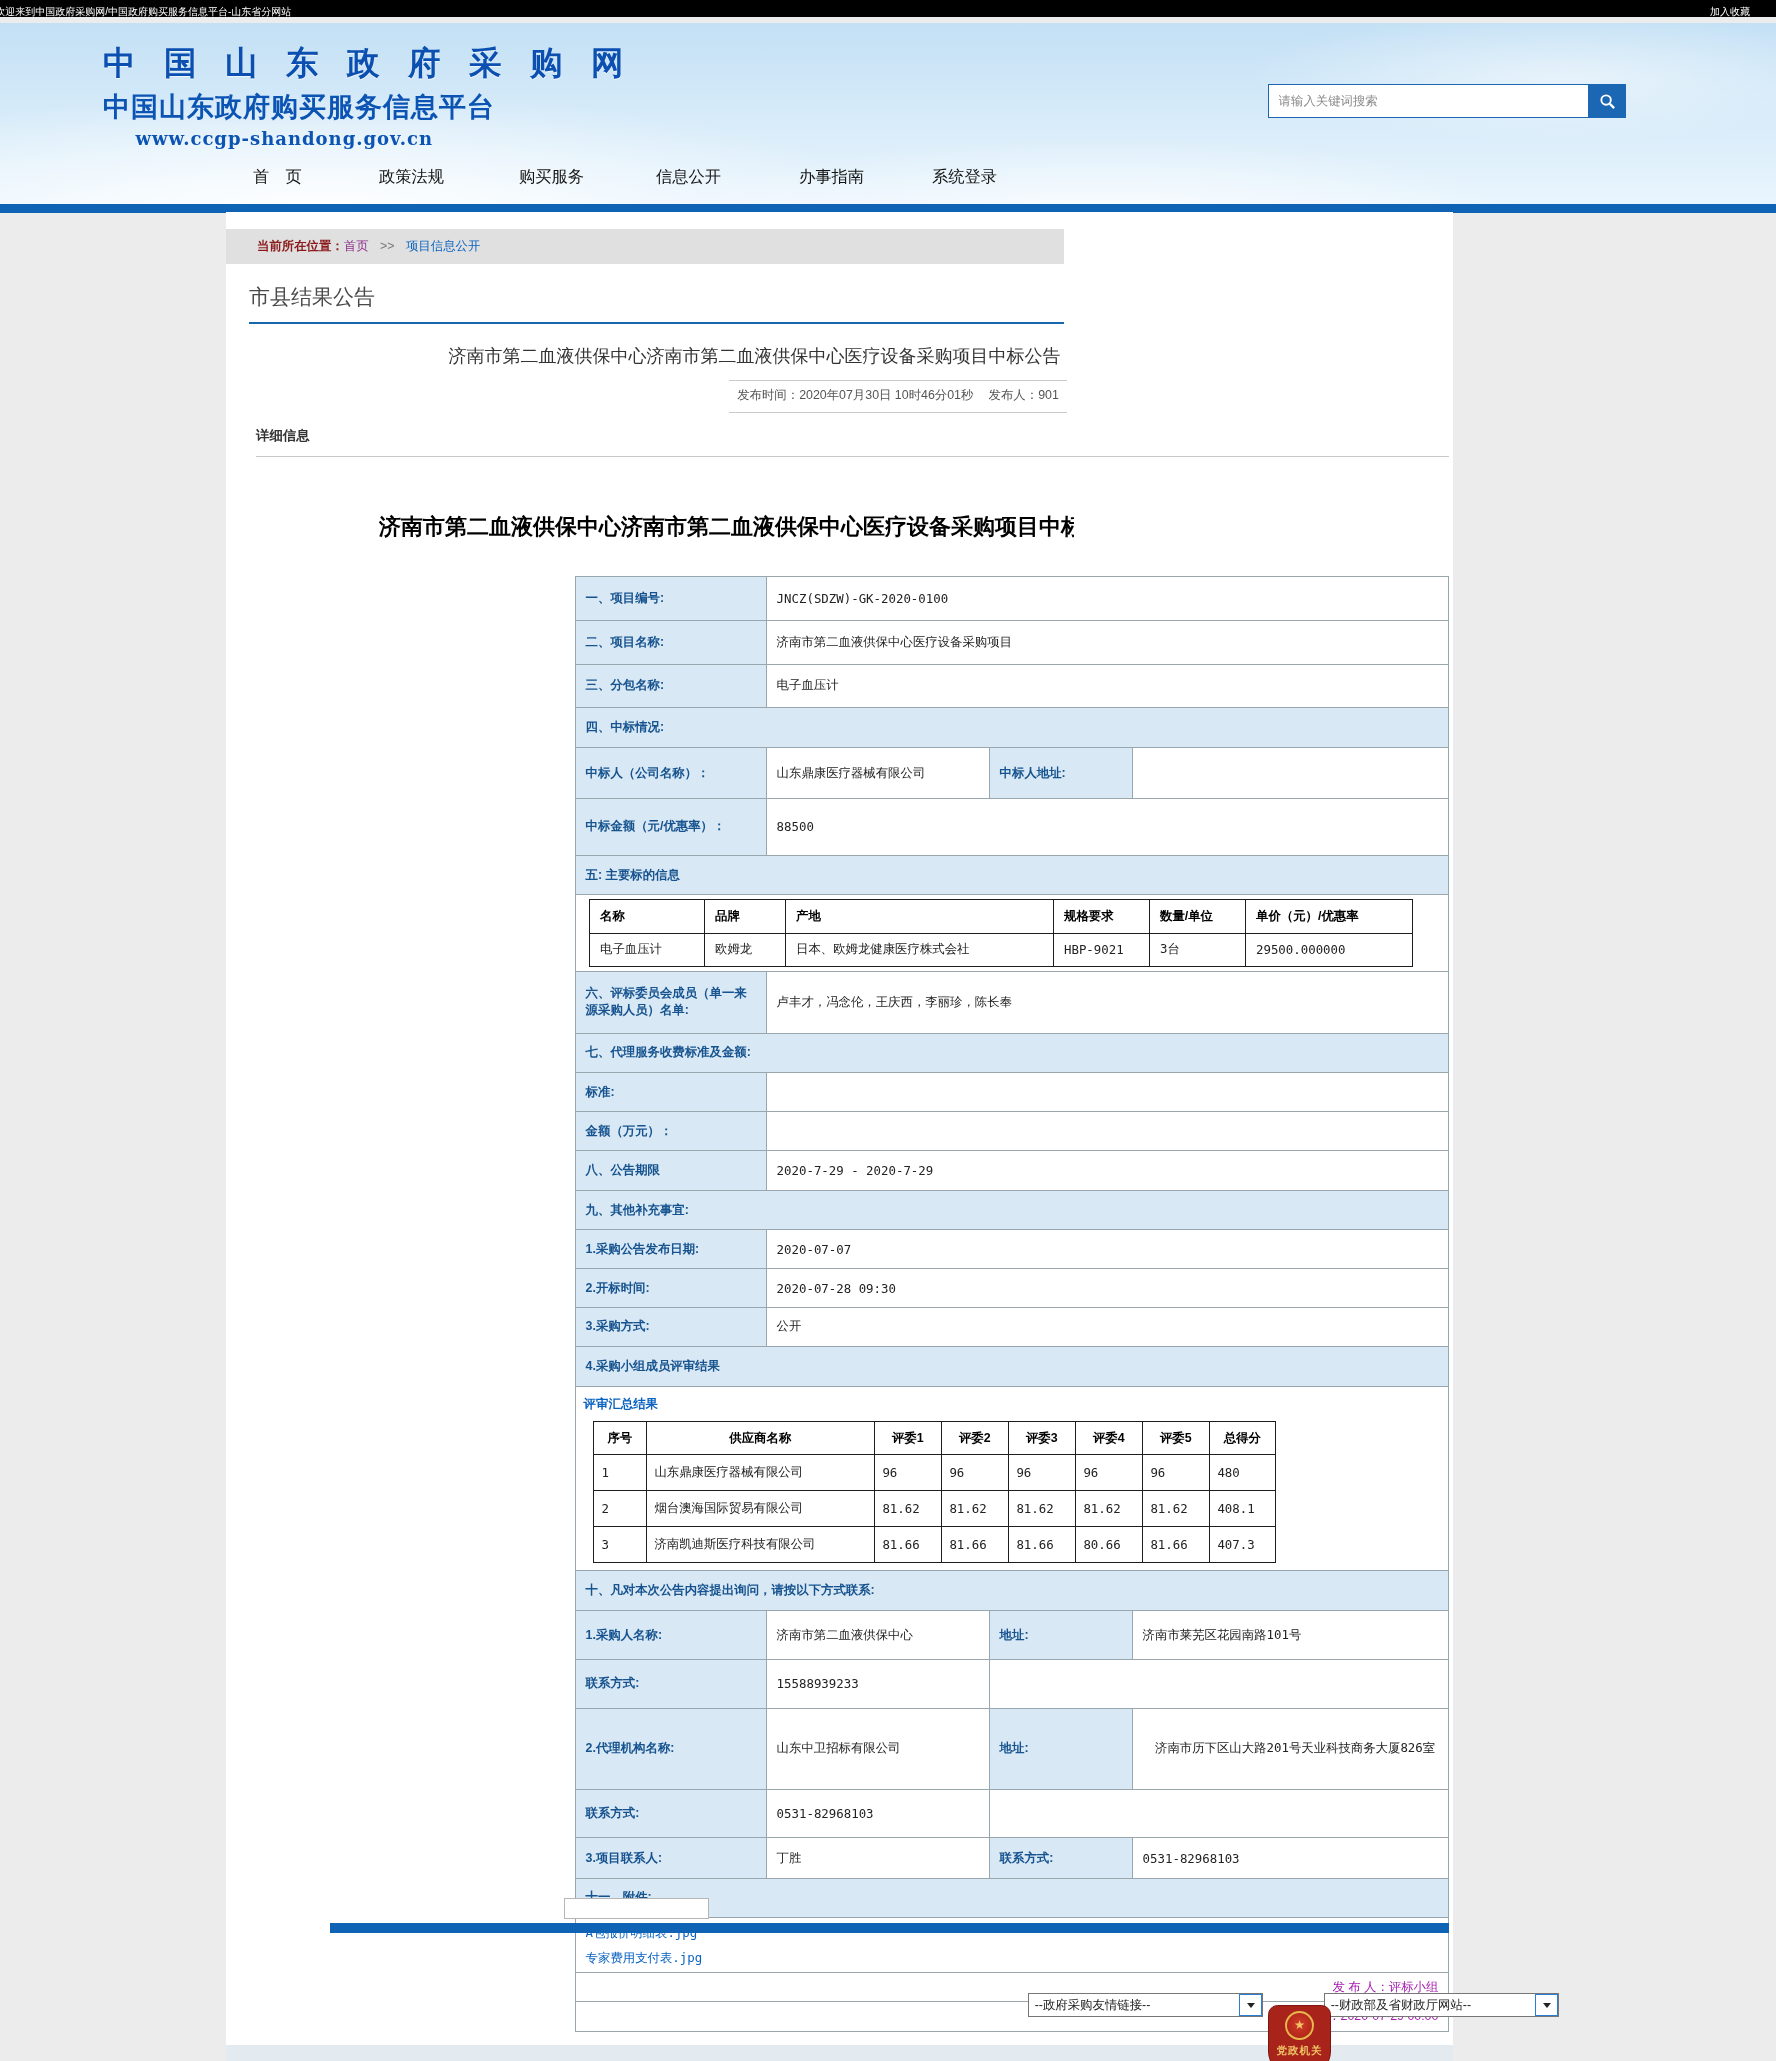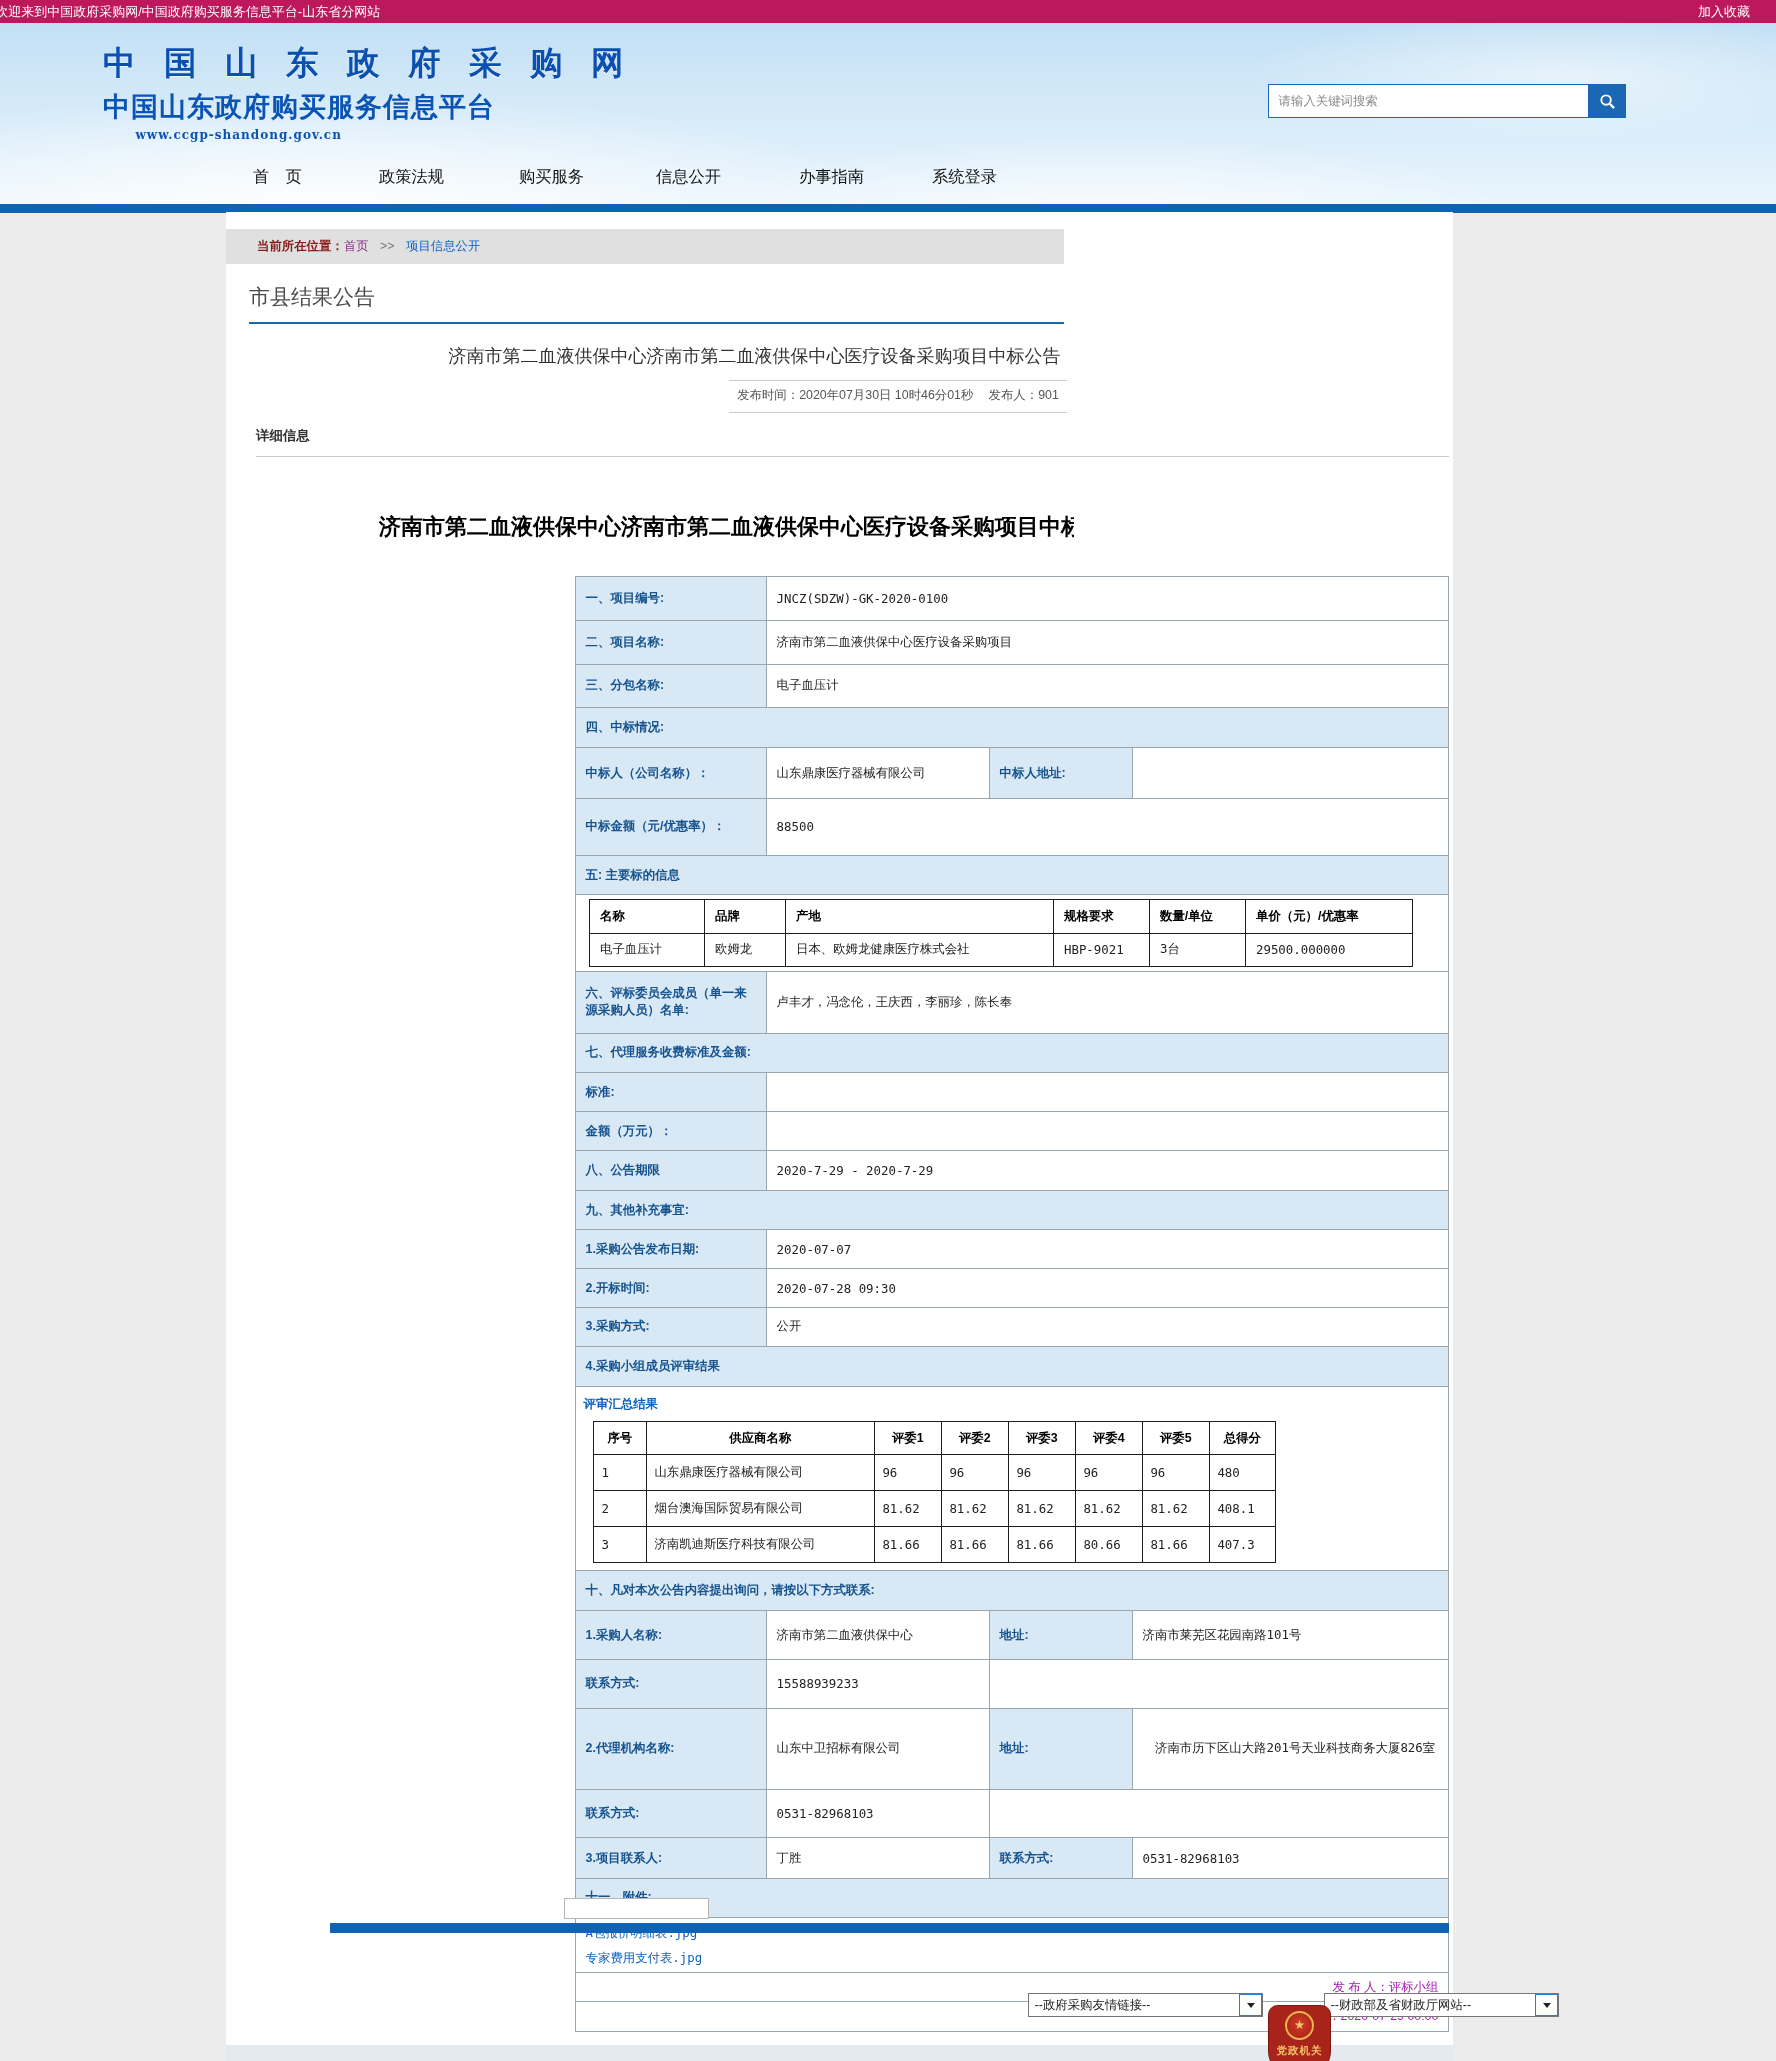--- a/index.html
+++ b/index.html
@@ -1,37 +1,37 @@
 <!DOCTYPE html>
 <html><head>
 <meta charset="utf-8">
 <style>
   html,body{margin:0;padding:0;background:#ececec;}
   #root{position:relative;width:1777px;height:2062px;background:#ececec;
         font-family:"Liberation Sans",sans-serif;overflow:hidden;}
 
   
-  .topbar{position:absolute;left:0;top:0;width:100%;height:23px;background:#be185d;
-          color:#fff;font-size:13px;line-height:23px;}
+  .topbar{position:absolute;left:0;top:0;width:100%;height:17px;background:#000000;
+          color:#fff;font-size:10px;line-height:23px;}
   .welcome{position:absolute;left:-4.8px;white-space:nowrap;}
   .fav{position:absolute;right:27px;color:#fff;cursor:pointer;text-decoration:none;}
 
   
   .header{position:absolute;left:0;top:23px;width:100%;height:181px;
     background:
       radial-gradient(55% 110% at 18% 105%, rgba(255,255,255,.95), rgba(255,255,255,0) 60%),
       radial-gradient(45% 95% at 62% 115%, rgba(255,255,255,.85), rgba(255,255,255,0) 55%),
       radial-gradient(30% 60% at 88% 30%, rgba(255,255,255,.5), rgba(255,255,255,0) 60%),
       linear-gradient(#c3e0f5,#e9f5fd);}
   .logo{position:absolute;left:103px;top:19px;color:#0c54b4;
         font-family:"DejaVu Serif","Liberation Serif",serif;font-weight:bold;}
   .logo-l1{font-size:32.5px;letter-spacing:8.6px;white-space:nowrap;color:#0b4fb0;
            text-shadow:0 1px 1px rgba(255,255,255,.7);}
   .logo-l2{font-size:27px;letter-spacing:1px;margin-top:2.9px;white-space:nowrap;}
-  .logo-l3{font-size:12px;letter-spacing:1px;margin:2.9px 0 0 32.5px;white-space:nowrap;}
+  .logo-l3{font-size:18px;letter-spacing:1px;margin:2.9px 0 0 32.5px;white-space:nowrap;}
   .search-input{position:absolute;left:1268px;top:61px;width:321px;height:34px;
         border:1.9px solid #1b67b3;padding:0 9.6px;font-size:12.4px;background:#fff;
         box-sizing:border-box;color:#333;font-family:"Liberation Sans",sans-serif;}
   .search-input::placeholder{color:#8a8a8a;}
   .search-btn{position:absolute;left:1589px;top:61px;width:37px;height:34px;background:#1b67b3;
         border:0;display:flex;align-items:center;justify-content:center;cursor:pointer;padding:0;}
   .nav-item{position:absolute;top:143px;font-size:16.3px;color:#151515;cursor:pointer;white-space:nowrap;}
   .n0{left:253px}.n1{left:379px}.n2{left:519px}.n3{left:656px}.n4{left:799px}.n5{left:932px}
 
   .bluebar{position:absolute;left:0;top:204px;width:100%;height:8.6px;background:#0f63b5;}

